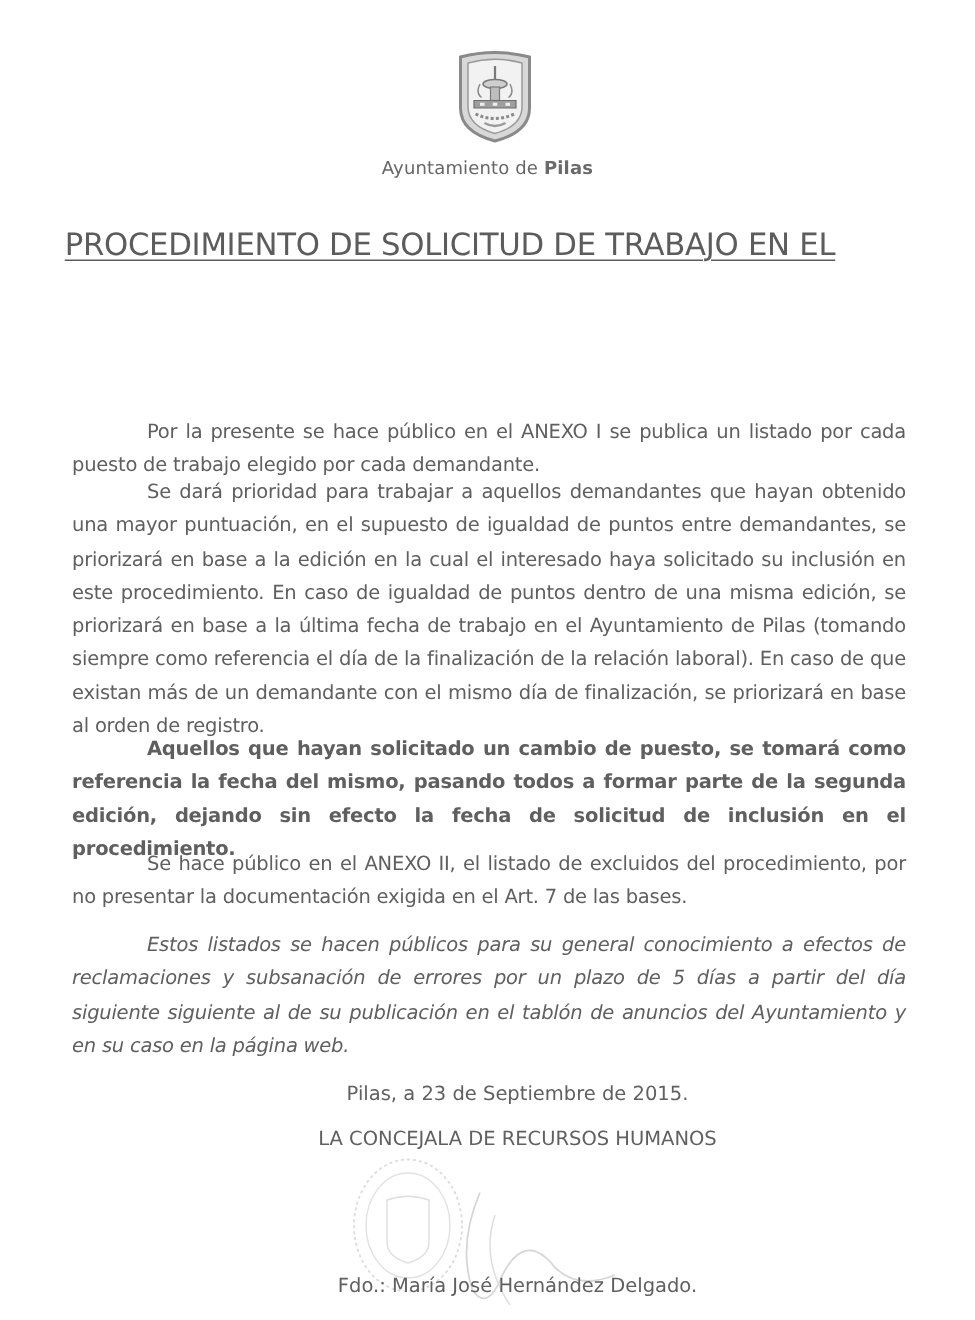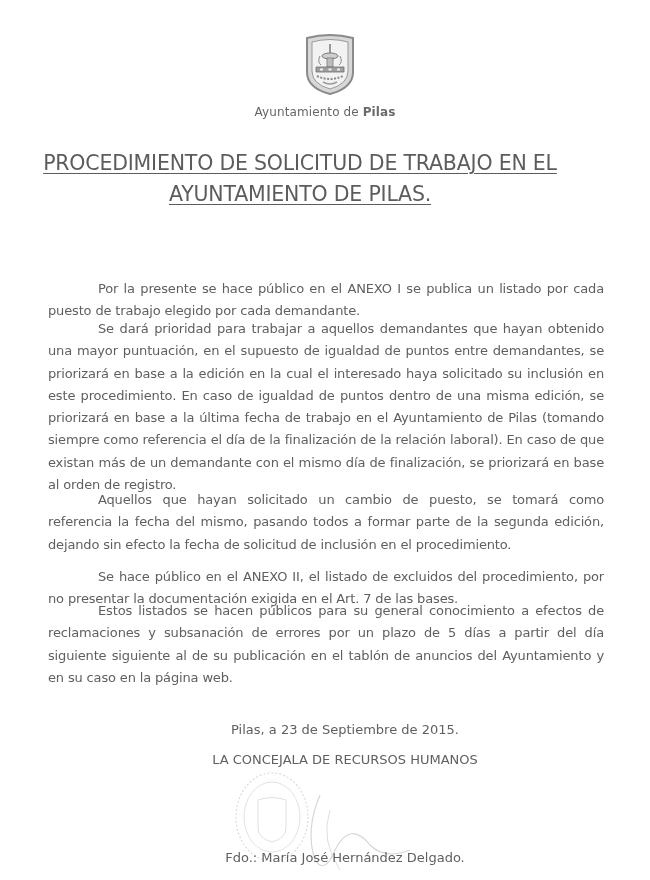--- a/index.html
+++ b/index.html
@@ -54,32 +54,31 @@
   <path d="M14 44 Q27 50 40 44" fill="none" stroke="#8a8a8a" stroke-width="2" stroke-dasharray="2 1.5"></path>
   <path d="M20 50 Q27 54 34 50" fill="none" stroke="#9a9a9a" stroke-width="1.5"></path>
 </svg>
 
 <div class="org-name">
   <span>Ayuntamiento de </span><b>Pilas</b>
 </div>
 
 <div class="title">
   <span>PROCEDIMIENTO DE SOLICITUD DE TRABAJO EN EL</span><br>
-  <span>AYUNTAMIENTO DE PILAS.</span>
 </div>
 
 <p class="para" style="top:258px;margin-top:20px;"><span class="indent"></span><span>Por la presente se hace público en el  ANEXO I se publica un listado por cada puesto de trabajo elegido por cada demandante.</span></p>
 
 <p class="para" style="top:318px;"><span class="indent"></span><span>Se dará prioridad para trabajar a aquellos demandantes que hayan obtenido una mayor puntuación, en el supuesto de igualdad de puntos entre demandantes, se priorizará en base a la edición en la cual el interesado haya solicitado su inclusión en este procedimiento. En caso de igualdad de puntos dentro de una misma edición, se priorizará en base a la última fecha de trabajo en el Ayuntamiento de Pilas (tomando siempre como referencia el día de la finalización de la relación laboral). En caso de que existan más de un demandante con el mismo día de finalización, se priorizará en base al orden de registro.</span></p>
 
-<p class="para" style="top:489px;"><span class="indent"></span><span>Aquellos que hayan solicitado un cambio de puesto, se tomará como referencia la fecha del mismo, pasando todos a formar parte de la segunda edición, dejando sin efecto la fecha de solicitud de inclusión en el procedimiento.</span></p>
+<p class="para" style="top:489px;font-weight:bold;"><span class="indent"></span><span>Aquellos que hayan solicitado un cambio de puesto, se tomará como referencia la fecha del mismo, pasando todos a formar parte de la segunda edición, dejando sin efecto la fecha de solicitud de inclusión en el procedimiento.</span></p>
 
 <p class="para" style="top:566px;"><span class="indent"></span><span>Se hace público en el ANEXO II, el listado de excluidos del procedimiento, por no presentar la documentación exigida en el Art. 7 de las bases.</span></p>
 
-<p class="para" style="top:600px;"><span class="indent"></span><span>Estos listados se hacen públicos para su general conocimiento a efectos de reclamaciones y subsanación de errores por un plazo de 5 días a partir del día siguiente siguiente al de su publicación en el tablón de anuncios del Ayuntamiento y en su caso en la página web.</span></p>
+<p class="para" style="top:620px;font-style:italic;"><span class="indent"></span><span>Estos listados se hacen públicos para su general conocimiento a efectos de reclamaciones y subsanación de errores por un plazo de 5 días a partir del día siguiente siguiente al de su publicación en el tablón de anuncios del Ayuntamiento y en su caso en la página web.</span></p>
 
 <div class="center-line" style="top:722px; left:20px;">Pilas, a 23 de Septiembre de 2015.</div>
 
 <div class="center-line" style="top:752px; left:20px;">LA CONCEJALA DE RECURSOS HUMANOS</div>
 
 <svg class="stamp" viewBox="0 0 80 95">
   <ellipse cx="40" cy="47" rx="36" ry="44" fill="none" stroke="#dcdcdc" stroke-width="1.2" stroke-dasharray="2 2"></ellipse>
   <ellipse cx="40" cy="47" rx="28" ry="35" fill="none" stroke="#e2e2e2" stroke-width="1"></ellipse>
   <path d="M26 30 Q40 25 54 30 L54 58 Q54 68 40 72 Q26 68 26 58 Z" fill="none" stroke="#e0e0e0" stroke-width="1"></path>
 </svg>

